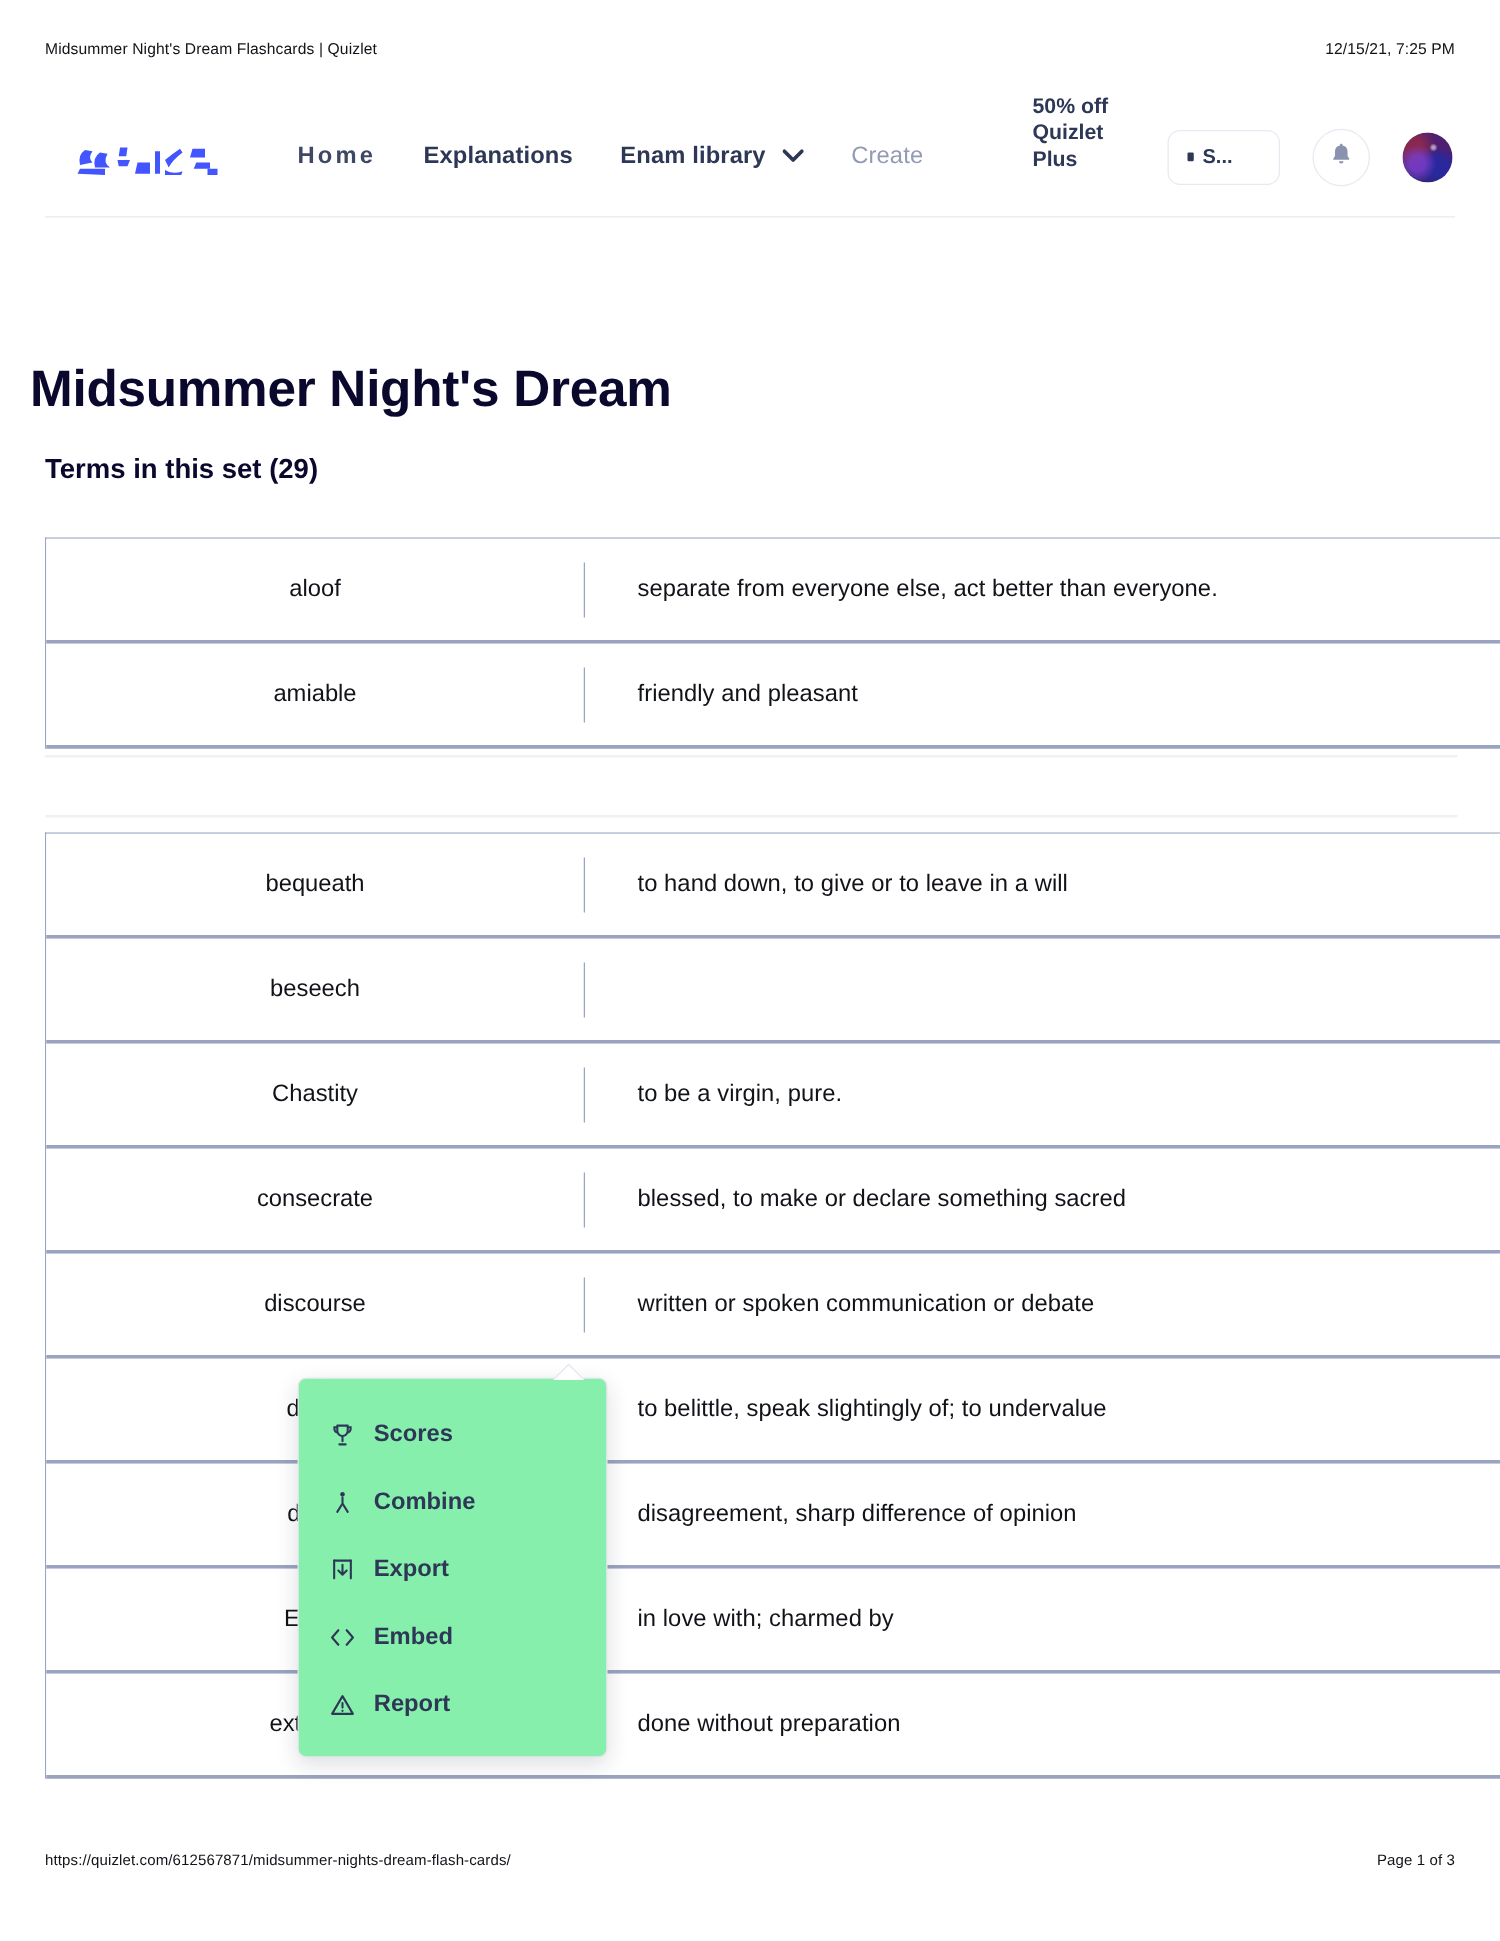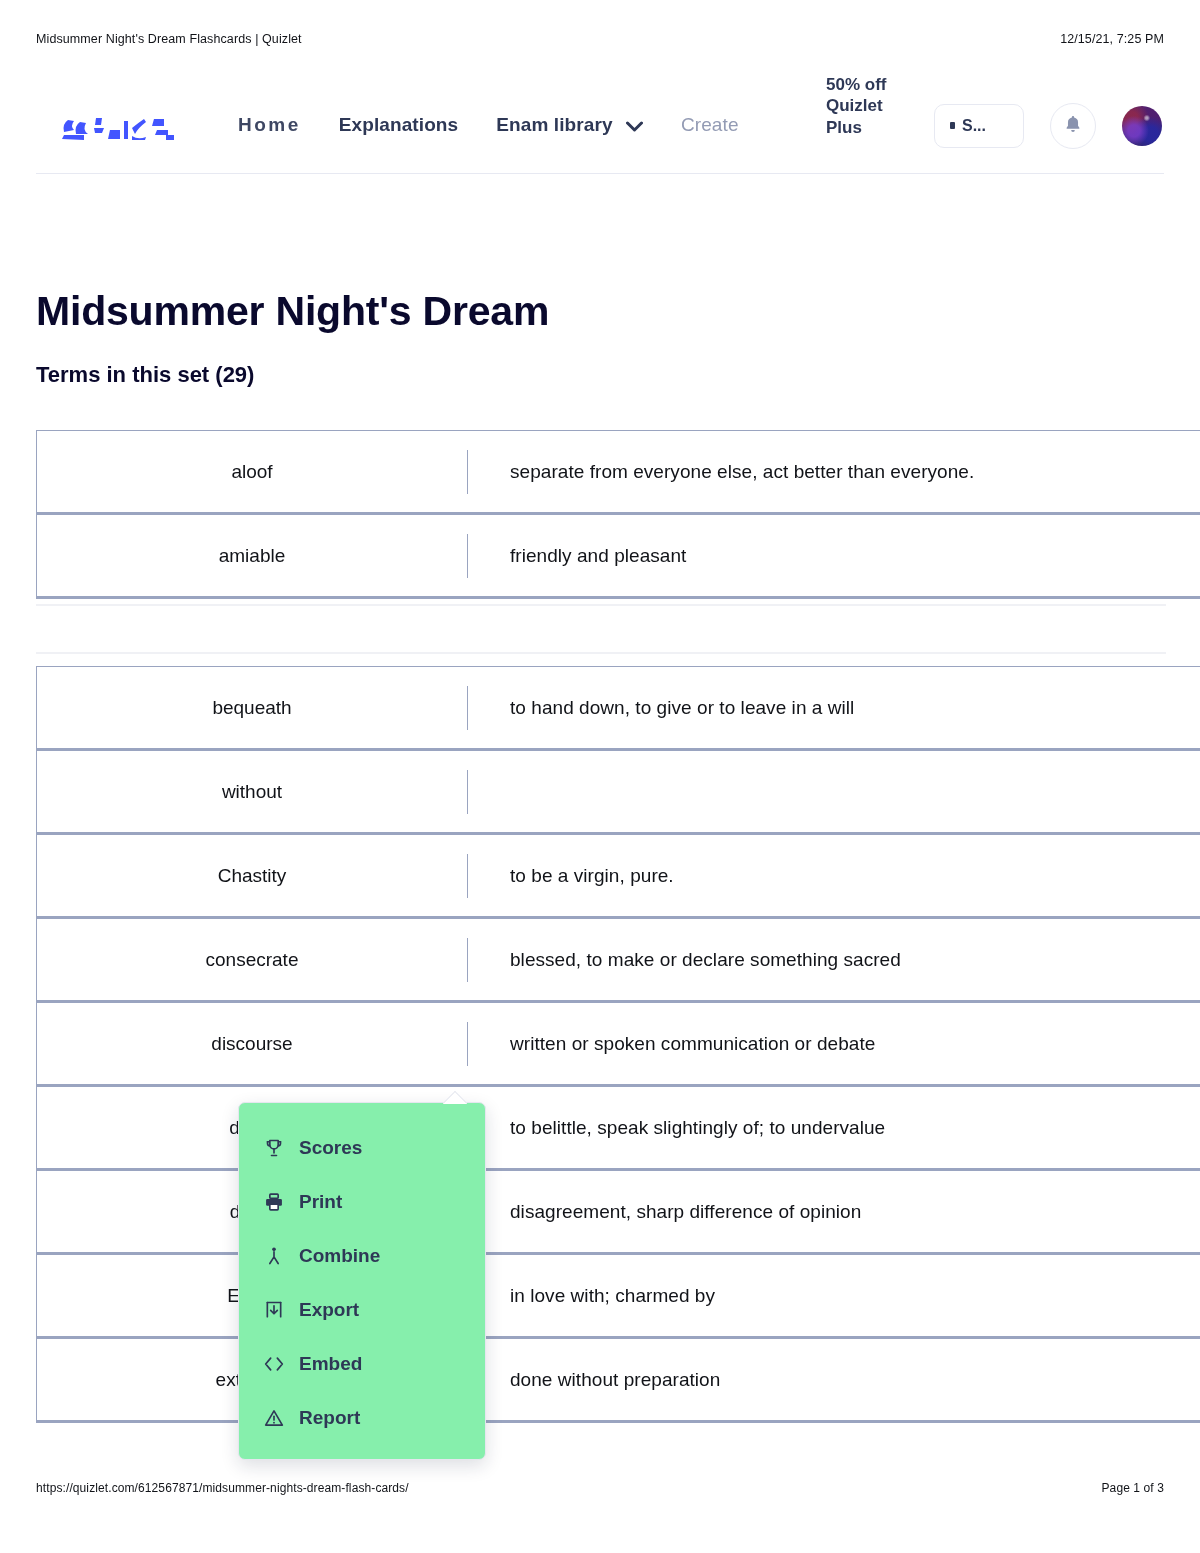--- a/index.html
+++ b/index.html
@@ -139,21 +139,21 @@
       radial-gradient(circle at 30% 62%, rgba(120,60,200,.85) 0 16%, rgba(120,60,200,0) 40%),
       radial-gradient(circle at 72% 70%, rgba(40,40,160,.9) 0 18%, rgba(40,40,160,0) 44%),
       radial-gradient(circle at 24% 30%, rgba(150,40,70,.8) 0 15%, rgba(150,40,70,0) 42%),
       radial-gradient(circle at 78% 22%, rgba(80,30,110,.9) 0 20%, rgba(80,30,110,0) 48%),
       linear-gradient(145deg, #4a2060 0%, #5b2a78 30%, #3a2a85 60%, #2b1f55 100%);
   }
 
   
   .title {
     position: absolute;
-    left: 36px; top: 288px;
+    left: 24px; top: 288px;
     font-size: 41px;
     font-weight: 700;
     letter-spacing: -.2px;
     color: #0a092d;
   }
   .subtitle {
     position: absolute;
     left: 36px; top: 362px;
     font-size: 22px;
     font-weight: 700;
@@ -340,21 +340,21 @@
   <div class="group-gap-line" style="top:604px;"></div>
   <div class="group-gap-line" style="top:652px;"></div>
 
   <div class="term-group" style="top:666px;">
     <div class="term-row">
       <div class="term-cell">bequeath</div>
       <div class="def-divider"></div>
       <div class="def-cell">to hand down, to give or to leave in a will</div>
     </div>
     <div class="term-row">
-      <div class="term-cell">without</div>
+      <div class="term-cell">beseech</div>
       <div class="def-divider"></div>
     </div>
     <div class="term-row">
       <div class="term-cell">Chastity</div>
       <div class="def-divider"></div>
       <div class="def-cell">to be a virgin, pure.</div>
     </div>
     <div class="term-row">
       <div class="term-cell">consecrate</div>
       <div class="def-divider"></div>
@@ -394,30 +394,20 @@
       <span class="menu-icon">
         <svg width="20" height="20" viewBox="0 0 24 24" aria-hidden="true">
           <path d="M7 3h10v5a5 5 0 0 1-10 0z" fill="none" stroke="#2e3856" stroke-width="2" stroke-linejoin="round"></path>
           <path d="M7 4.5H4.2v1.8A3.3 3.3 0 0 0 7.5 9.6M17 4.5h2.8v1.8a3.3 3.3 0 0 1-3.3 3.3" fill="none" stroke="#2e3856" stroke-width="2"></path>
           <path d="M12 13v5M9 21h6" stroke="#2e3856" stroke-width="2" stroke-linecap="round"></path>
         </svg>
       </span>
       <span>Scores</span>
     </div>
 
-    <div class="menu-item">
-      <span class="menu-icon">
-        <svg width="20" height="20" viewBox="0 0 24 24" aria-hidden="true">
-          <rect x="7" y="2.5" width="10" height="5" rx="1" fill="none" stroke="#2e3856" stroke-width="2"></rect>
-          <path d="M4 8.5h16a1.5 1.5 0 0 1 1.5 1.5v5a1.5 1.5 0 0 1-1.5 1.5H4A1.5 1.5 0 0 1 2.5 15v-5A1.5 1.5 0 0 1 4 8.5z" fill="#2e3856"></path>
-          <rect x="7" y="14.5" width="10" height="7" rx="1" fill="#fff" stroke="#2e3856" stroke-width="2"></rect>
-        </svg>
-      </span>
-      <span>Print</span>
-    </div>
 
     <div class="menu-item">
       <span class="menu-icon">
         <svg width="20" height="20" viewBox="0 0 24 24" aria-hidden="true">
           <circle cx="12" cy="4" r="2.2" fill="#2e3856"></circle>
           <path d="M12 7v6M12 13l-5 8M12 13l5 8" stroke="#2e3856" stroke-width="2" fill="none" stroke-linecap="round"></path>
         </svg>
       </span>
       <span>Combine</span>
     </div>

